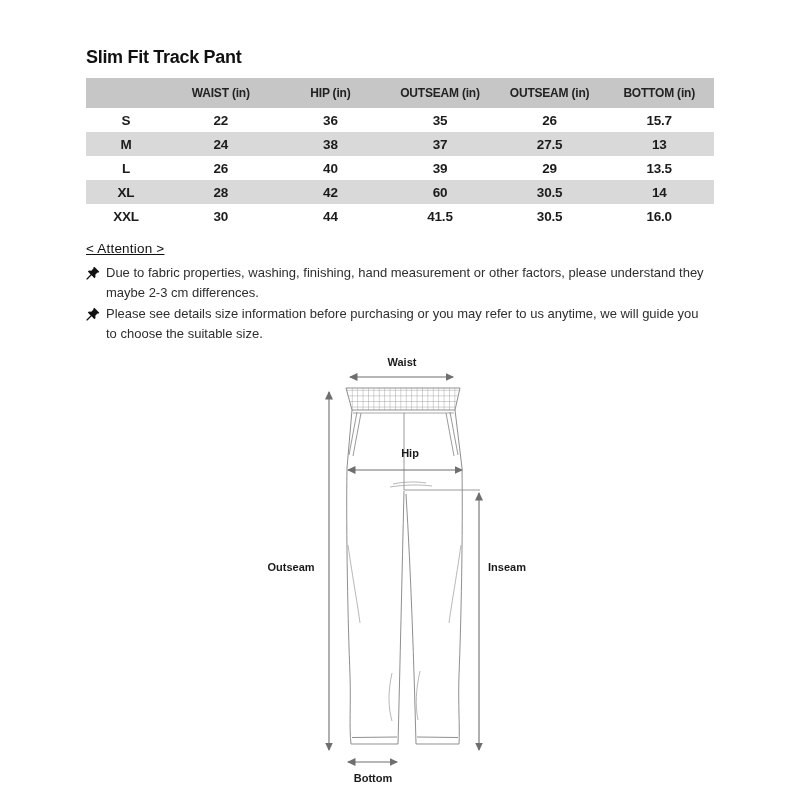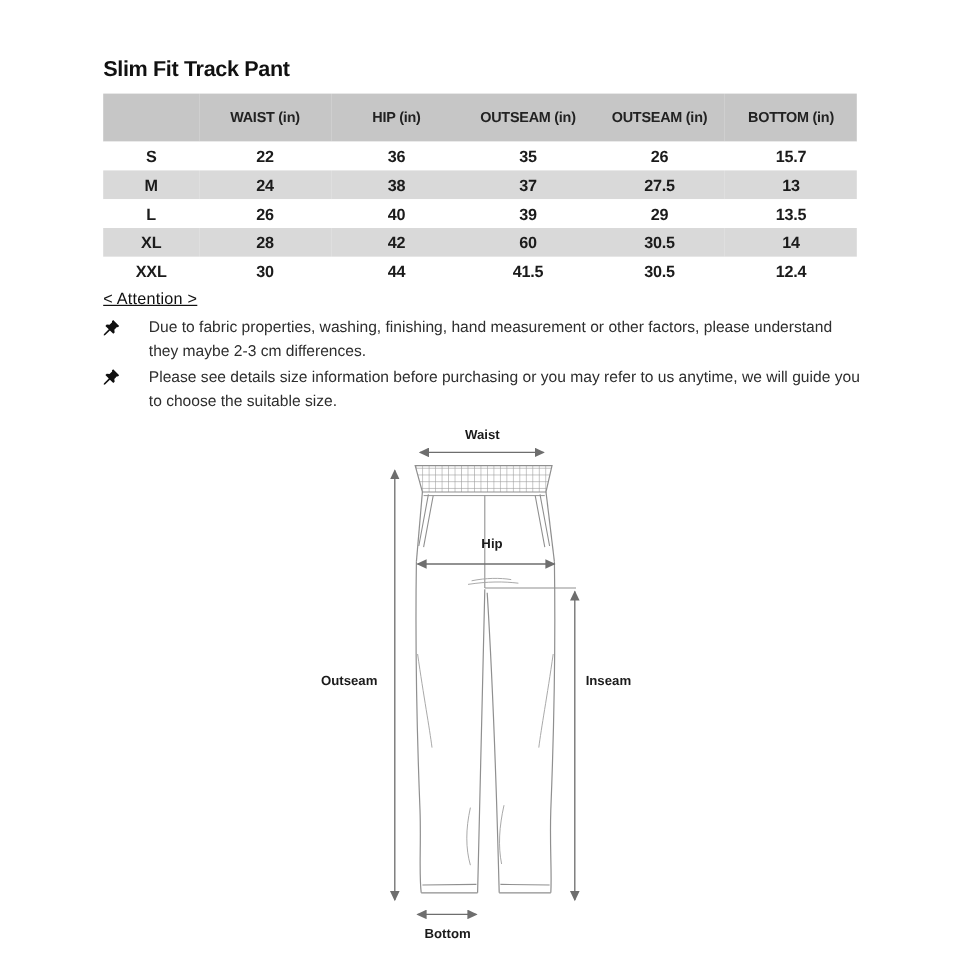--- a/index.html
+++ b/index.html
@@ -16,33 +16,33 @@
   table.size-chart {
     position:absolute; left:86px; top:78px; width:628px;
     border-collapse:collapse; table-layout:fixed;
   }
   table.size-chart th, table.size-chart td {
     padding:0; text-align:center; vertical-align:middle;
     font-weight:700; height:24px; letter-spacing:-0.2px;
   }
   table.size-chart thead th {
     background:var(--header-bg, #c6c6c6);
-    font-size:12px; height:40px; color:#222;
+    font-size:12px; height:30px; color:#222;
   }
   table.size-chart td { font-size:13.5px; color:#1b1b1b; background:#ffffff; }
   table.size-chart tr.alt td { background:var(--alt-row-bg, #d9d9d9); }
 
   .attention { position:absolute; left:86px; top:241px; width:632px; }
   .attention h2 {
     margin:0 0 7px 0; font-size:13.5px; font-weight:400;
     text-decoration:underline; color:#111; letter-spacing:0.2px;
   }
   .attention ul { list-style:none; margin:0; padding:0; }
   .attention li {
-    display:flex; align-items:flex-start; gap:24px;
+    display:flex; align-items:flex-start; gap:6px;
     font-size:13px; line-height:20px; color:#2e2e2e; margin-bottom:1px;
   }
   .attention li .pin { flex:0 0 14px; margin-top:3px; }
   .attention li .note-text { width:600px; }
 
   svg.diagram { position:absolute; left:260px; top:345px; }
   svg.diagram text {
     font-family:"Liberation Sans", sans-serif;
     font-size:11px; font-weight:700; fill:#1a1a1a;
   }
@@ -103,21 +103,21 @@
       <td>60</td>
       <td>30.5</td>
       <td>14</td>
     </tr>
     <tr>
       <td>XXL</td>
       <td>30</td>
       <td>44</td>
       <td>41.5</td>
       <td>30.5</td>
-      <td>12.4</td>
+      <td>16.0</td>
     </tr>
   </tbody>
 </table>
 
 <div class="attention">
   <h2>&lt; Attention &gt;</h2>
   <ul>
     <li>
       <svg class="pin" width="14" height="14" viewBox="0 0 16 16">
         <path fill="#111" d="M9.5 0.8 L15.2 6.5 L14 7.7 L13.1 7.5 L10.6 10 L10.9 12.6 L9.6 13.9 L6.4 10.7 L1.7 15.4 L0.5 15.5 L0.6 14.3 L5.3 9.6 L2.1 6.4 L3.4 5.1 L6 5.4 L8.5 2.9 L8.3 2 Z"></path>

